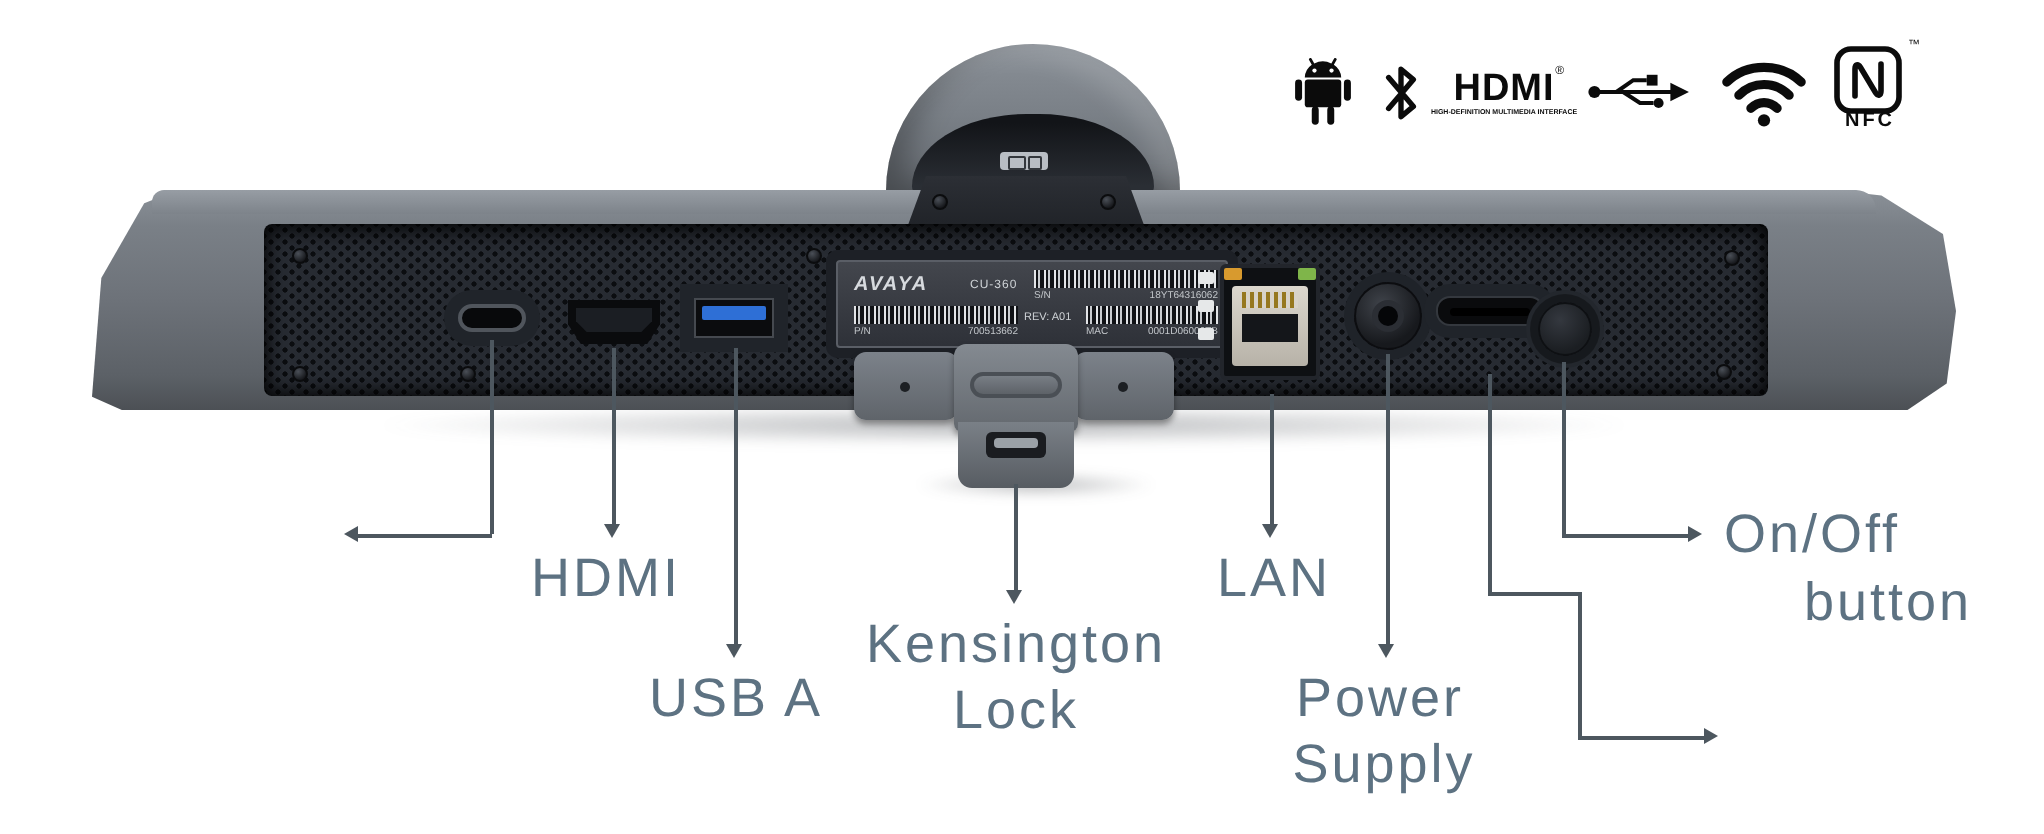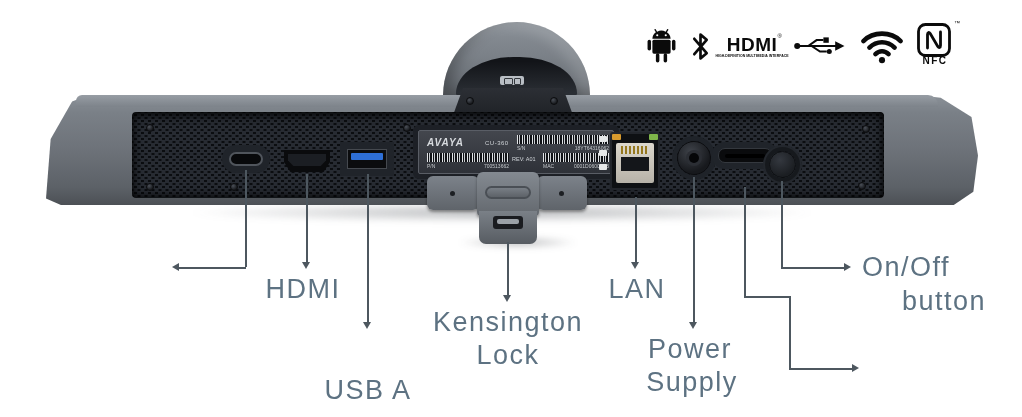--- a/index.html
+++ b/index.html
@@ -295,21 +295,21 @@
   <div class="hline" style="left:781px;top:267px;width:63px;"></div>
   <div class="arr right" style="left:844px;top:263px;"></div>
 
   <div class="vline" style="left:744px;top:187px;height:110px;"></div>
   <div class="hline" style="left:744px;top:296px;width:46px;"></div>
   <div class="vline" style="left:789px;top:296px;height:73px;"></div>
   <div class="hline" style="left:789px;top:368px;width:63px;"></div>
   <div class="arr right" style="left:852px;top:364px;"></div>
 
   <div class="lbl ctr" style="left:303px;top:274px;">HDMI</div>
-  <div class="lbl ctr" style="left:368px;top:334px;margin-top:41px;">USB A</div>
+  <div class="lbl ctr" style="left:368px;top:334px;">USB A</div>
   <div class="lbl ctr" style="left:508px;top:307px;">Kensington</div>
   <div class="lbl ctr" style="left:508px;top:340px;">Lock</div>
   <div class="lbl ctr" style="left:637px;top:274px;">LAN</div>
   <div class="lbl ctr" style="left:690px;top:334px;text-align:center;">Power</div>
   <div class="lbl ctr" style="left:692px;top:367px;">Supply</div>
   <div class="lbl" style="left:862px;top:252px;">On/Off</div>
   <div class="lbl" style="left:902px;top:286px;">button</div>
 
 </div>
 

